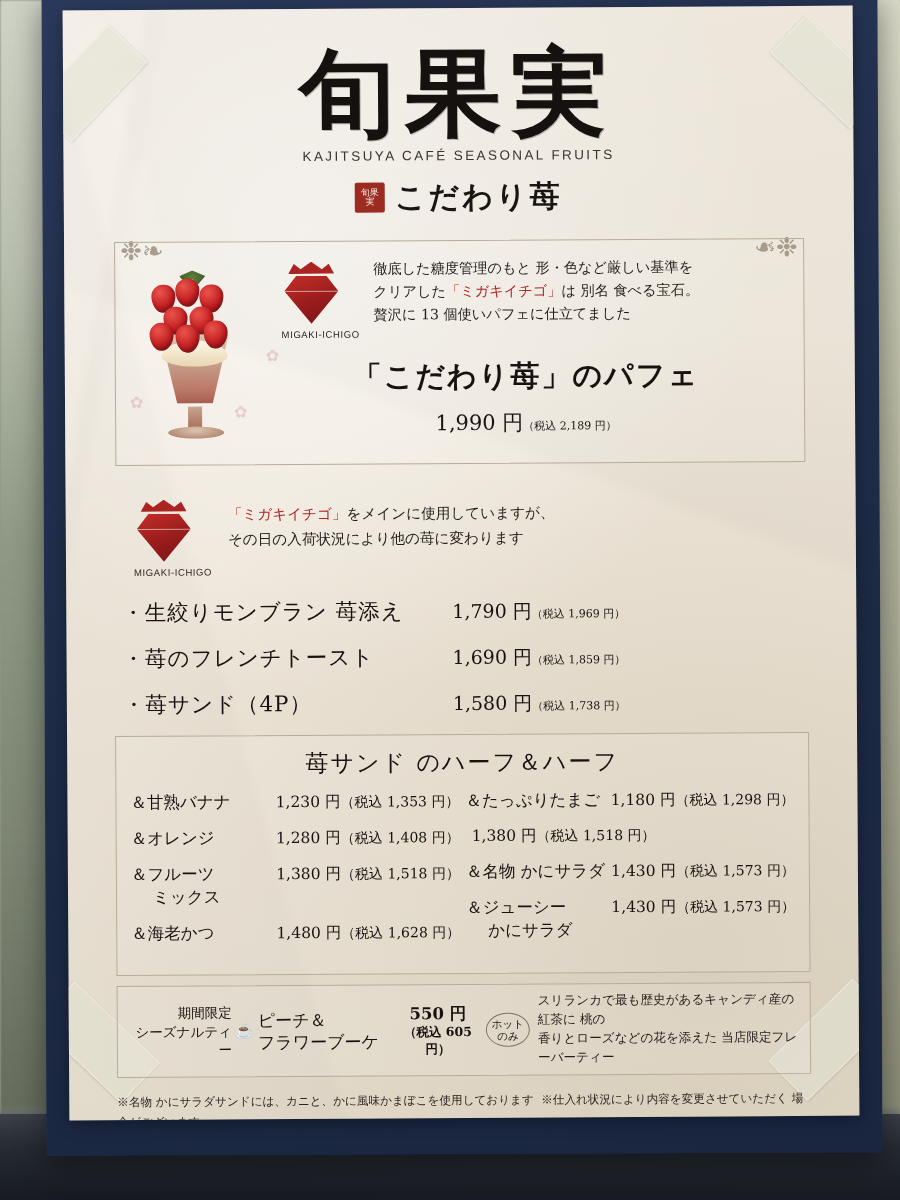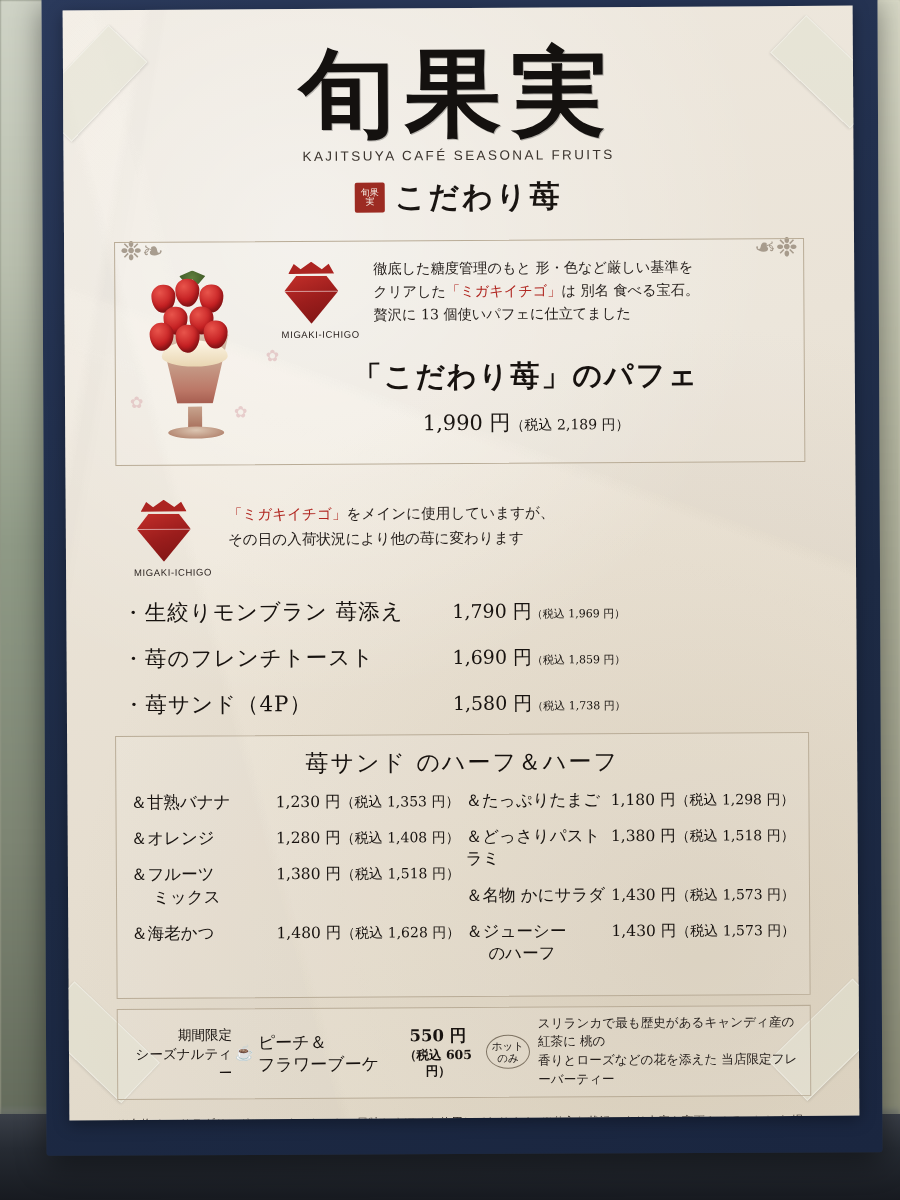--- a/index.html
+++ b/index.html
@@ -225,21 +225,21 @@
     text-align: center;
     font-family: "DejaVu Serif", serif;
     font-size: 29px; letter-spacing: 2px;
     margin-top: 18px; color: #17120f; font-weight: 700;
   }
   .hero-price {
     text-align: center;
     font-family: "DejaVu Serif", serif;
     font-size: 21px; margin-top: 12px; color: #1a1512;
   }
-  .hero-price .tax { font-size: 14px; }
+  .hero-price .tax { font-size: 11px; }
 
   
   .sakura { position: absolute; opacity: .5; color: #d9a9ad; font-size: 16px; }
 
   
   .note {
     margin: 28px 12px 0 12px;
     display: flex; align-items: flex-start; gap: 16px;
   }
   .note-text {
@@ -277,21 +277,21 @@
     margin-bottom: 12px;
   }
   .hh-grid { display: flex; gap: 6px; }
   .hh-col { flex: 1; }
   .hh-row {
     display: flex; align-items: baseline; justify-content: space-between;
     margin-bottom: 14px;
     font-family: "DejaVu Serif", serif;
   }
   .hh-name { font-size: 16.5px; color: #17120f; line-height: 1.35; }
-  .hh-name .ind { display: block; padding-left: 22px; }
+  .hh-name .ind { display: block; padding-left: 22px; text-align: right; }
   .hh-price { font-size: 15.5px; color: #17120f; white-space: nowrap; padding-left: 6px; }
   .hh-price .tax { font-size: 14px; }
 
   
   .tea {
     margin: 10px 10px 0 10px;
     border: 1px solid #b9ac97;
     display: flex; align-items: center;
     padding: 7px 10px;
     font-family: "DejaVu Serif", serif;
@@ -443,29 +443,28 @@
             <span class="hh-name">＆海老かつ</span>
             <span class="hh-price"><span>1,480 円</span><span class="tax">（税込 1,628 円）</span></span>
           </div>
         </div>
         <div class="hh-col">
           <div class="hh-row">
             <span class="hh-name">＆たっぷりたまご</span>
             <span class="hh-price"><span>1,180 円</span><span class="tax">（税込 1,298 円）</span></span>
           </div>
           <div class="hh-row">
-            <span class="hh-name">＆どっさりパストラミ</span>
             <span class="hh-price"><span>1,380 円</span><span class="tax">（税込 1,518 円）</span></span>
           </div>
           <div class="hh-row">
             <span class="hh-name">＆名物 かにサラダ</span>
             <span class="hh-price"><span>1,430 円</span><span class="tax">（税込 1,573 円）</span></span>
           </div>
           <div class="hh-row">
-            <span class="hh-name"><span>＆ジューシー</span><span class="ind">のハーフ</span></span>
+            <span class="hh-name"><span>＆ジューシー</span><span class="ind">かにサラダ</span></span>
             <span class="hh-price"><span>1,430 円</span><span class="tax">（税込 1,573 円）</span></span>
           </div>
         </div>
       </div>
     </div>
 
     <div class="tea">
       <div class="tea-label">
         <div>期間限定</div>
         <div>シーズナルティー</div>

